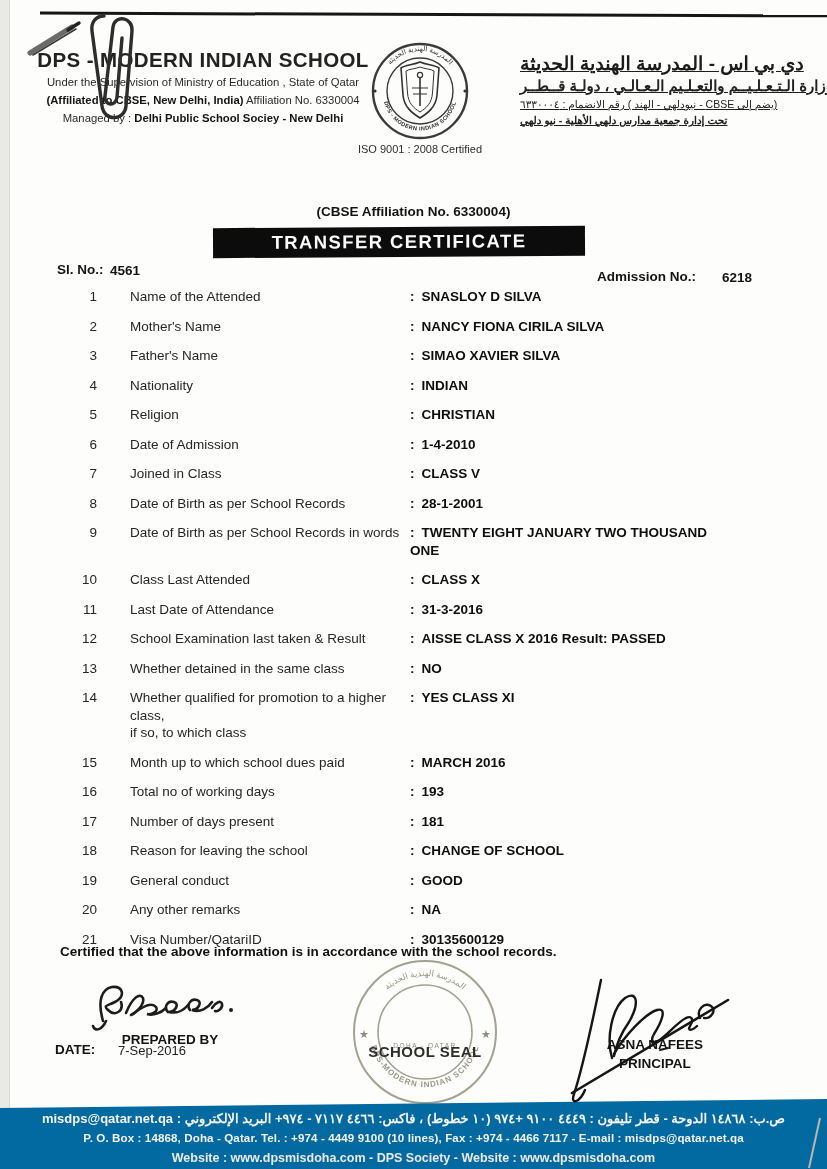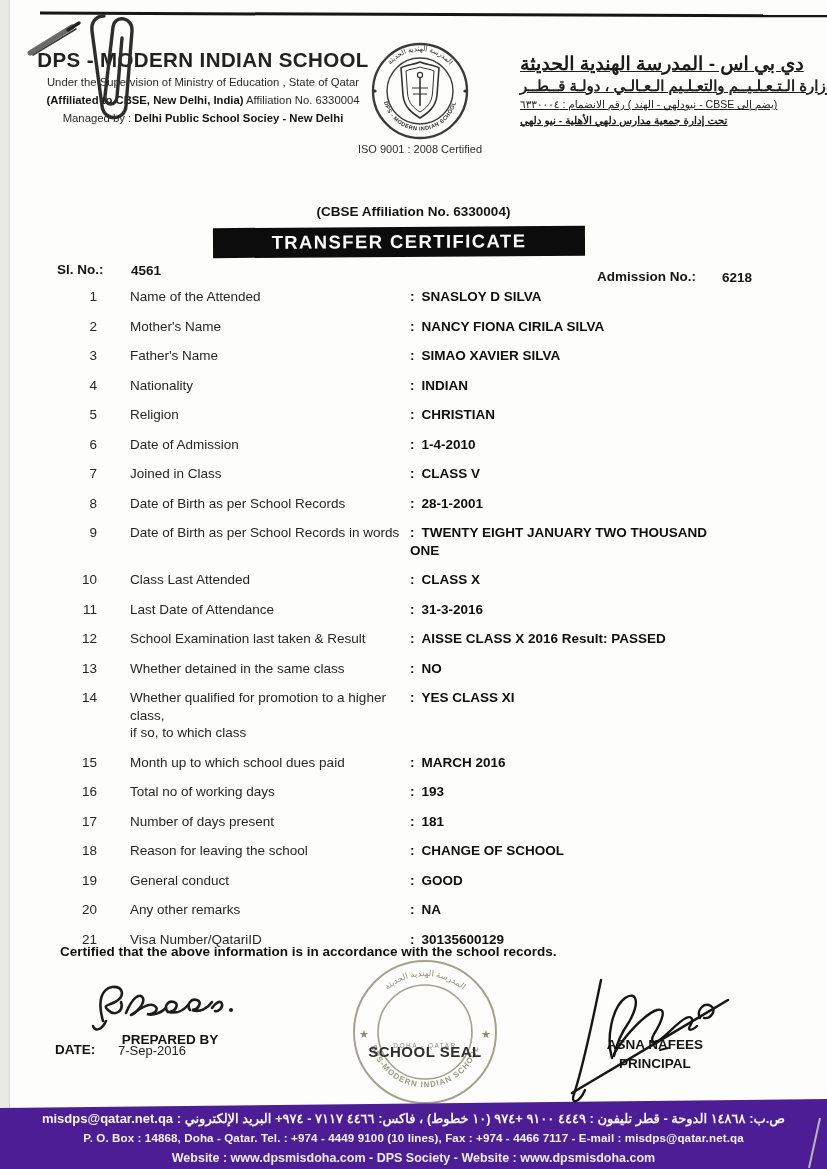--- a/index.html
+++ b/index.html
@@ -22,41 +22,41 @@
   #ar2{font-size:15px;font-weight:700;color:#222;line-height:20px;}
   #ar3{font-size:10.5px;color:#222;line-height:16px;}
   #ar4{font-size:10.5px;font-weight:700;color:#1b1b1b;line-height:16px;}
   
   #cbse-line{left:0;right:0;top:204px;text-align:center;font-size:13.5px;font-weight:700;color:#141414;}
   #title-banner{left:213px;top:227px;width:372px;height:30px;background:#0c0c0c;transform:rotate(-0.35deg);z-index:2;}
   #title-banner span{display:block;text-align:center;line-height:30px;color:#fbfbfb;font-weight:700;font-size:18.5px;letter-spacing:1.4px;}
   
   .serial{font-size:13.5px;font-weight:700;color:#141414;}
   #sl-label{left:57px;top:262px;}
-  #sl-value{left:131px;top:263px;}
+  #sl-value{left:110px;top:263px;}
   #adm-label{left:597px;top:269px;}
   #adm-value{left:722px;top:270px;}
   
   #rows{left:80px;top:288px;width:708px;z-index:2;}
   .row{display:grid;grid-template-columns:17px 313px 1fr;margin-bottom:12px;line-height:17.5px;}
   .row .num{text-align:right;font-size:13.5px;color:#262626;}
   .row .label{padding-left:33px;font-size:13.5px;color:#262626;white-space:pre-line;}
   .row .value{font-size:13.5px;font-weight:700;color:#0e0e0e;}
   .row .colon{padding-right:7px;}
   .row .val{white-space:pre-line;display:inline;}
   
   #cert-line{left:60px;top:944px;width:700px;font-size:13.5px;font-weight:700;color:#101010;z-index:6;}
   #prepared-by{left:100px;top:1032px;width:140px;text-align:center;font-size:13.5px;font-weight:700;color:#141414;z-index:6;}
   #date-label{left:55px;top:1042px;font-size:13.5px;font-weight:700;color:#141414;z-index:6;}
   #date-value{left:118px;top:1043px;font-size:13px;color:#222;z-index:6;}
   #school-seal-text{left:345px;top:1043px;width:160px;text-align:center;font-size:15px;font-weight:700;letter-spacing:.5px;color:#2e2e2e;z-index:3;}
   #principal-name{left:585px;top:1037px;width:140px;text-align:center;font-size:13.5px;font-weight:700;color:#141414;z-index:6;}
   #principal-title{left:585px;top:1056px;width:140px;text-align:center;font-size:13.5px;font-weight:700;color:#141414;z-index:6;}
   
-  #footer{left:0;top:1099px;width:827px;height:70px;background:#4c1d95;clip-path:polygon(0 9px,100% 0,100% 100%,0 100%);overflow:hidden;z-index:4;}
+  #footer{left:0;top:1099px;width:827px;height:70px;background:#0369a1;clip-path:polygon(0 9px,100% 0,100% 100%,0 100%);overflow:hidden;z-index:4;}
   #footer-ar{position:absolute;left:0;right:0;top:12px;text-align:center;direction:rtl;color:#f5f5f2;font-size:13px;font-weight:700;}
   #footer-en{position:absolute;left:0;right:0;top:32px;text-align:center;color:#f3f3f0;font-size:11.6px;font-weight:600;letter-spacing:.1px;}
   #footer-web{position:absolute;left:0;right:0;top:52px;text-align:center;color:#eceae6;font-size:12.5px;font-weight:600;}
   svg text{font-family:"Liberation Sans",sans-serif;}
   #seal-svg{left:345px;top:952px;z-index:1;}
   #ink-svg{left:0;top:0;z-index:7;pointer-events:none;}
   #logo-svg{width:114px;height:114px;}
 </style>
 </head>
 <body>

